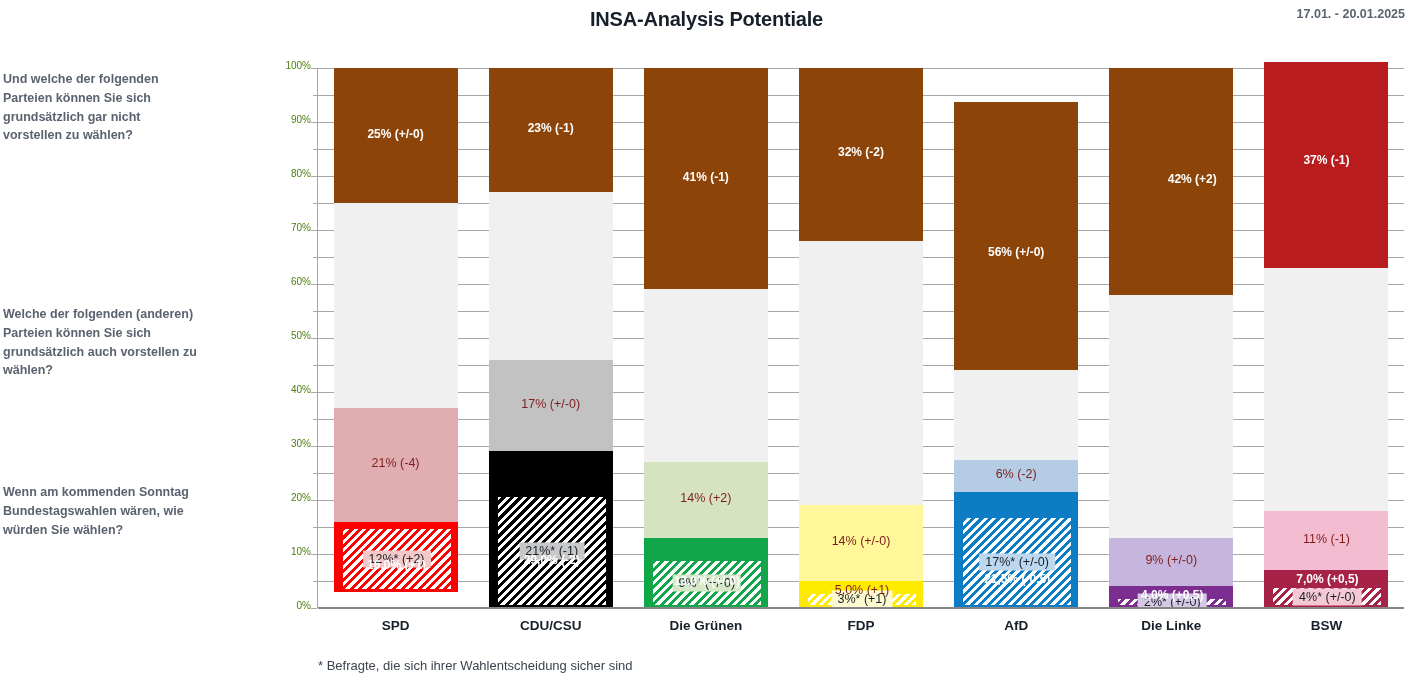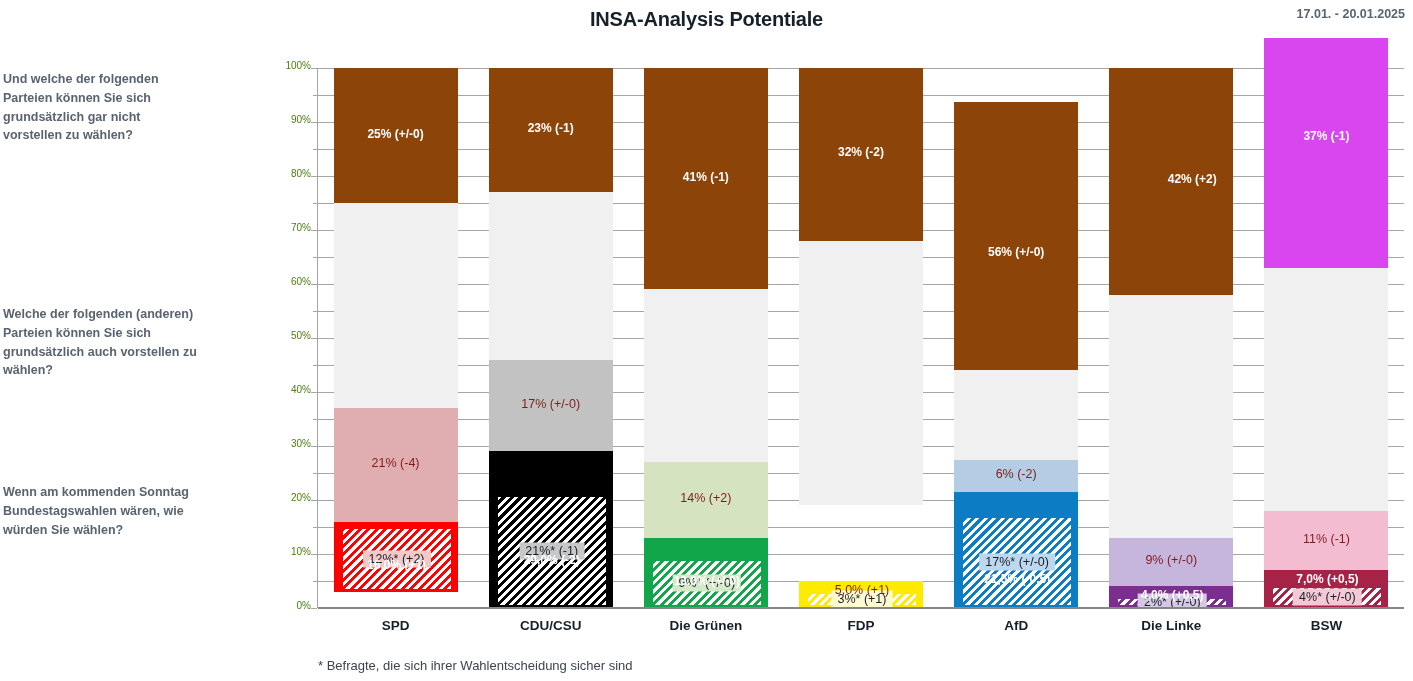--- a/index.html
+++ b/index.html
@@ -173,20 +173,23 @@
         <div class="seg-label lbl-white" style="top: 101.7px;">41% (-1)</div>
       </div>
     </div>
     <div class="bar-group" style="left: 481px;">
       <div class="seg" style="bottom: 0px; height: 27px; background: rgb(255, 235, 0); border-left: 1px solid rgb(255, 235, 0);">
         <div class="sub" style="bottom: 3px; height: 11.2px; background: repeating-linear-gradient(-45deg, rgb(255, 255, 255) 0px, rgb(255, 255, 255) 3px, rgb(255, 235, 0) 3px, rgb(255, 235, 0) 6px);">
           <div class="sub-label" style="top: 50%; background: rgb(255, 251, 208); white-space: nowrap;">3%* (+1)</div>
         </div>
         <div class="seg-label lbl-dark" style="bottom: 11px; z-index: 3;">5,0% (+1)</div>
       </div>
+      <div class="seg" style="bottom: 27px; height: 75.6px; background: rgb(255, 247, 154);">
+        <div class="seg-label lbl-dark" style="top: 28.8px;">14% (+/-0)</div>
+      </div>
       <div class="seg" style="bottom: 102.6px; height: 264.6px; background: rgb(240, 240, 240);"></div>
       <div class="seg" style="bottom: 367.2px; height: 172.8px; background: rgb(140, 68, 8);">
         <div class="seg-label lbl-white" style="top: 77.4px;">32% (-2)</div>
       </div>
     </div>
     <div class="bar-group" style="left: 636.143px;">
       <div class="seg" style="bottom: 0px; height: 116.1px; background: rgb(12, 124, 196); border-left: 1px solid rgb(12, 124, 196);">
         <div class="sub" style="bottom: 3px; height: 86.8px; background: repeating-linear-gradient(-45deg, rgb(255, 255, 255) 0px, rgb(255, 255, 255) 3px, rgb(12, 124, 196) 3px, rgb(12, 124, 196) 6px);">
           <div class="sub-label" style="top: 50%; background: rgb(189, 215, 238);">17%* (+/-0)</div>
         </div>
@@ -219,21 +222,21 @@
       <div class="seg" style="bottom: 0px; height: 37.8px; background: rgb(166, 35, 71); border-left: 1px solid rgb(166, 35, 71);">
         <div class="sub" style="bottom: 3px; height: 16.6px; background: repeating-linear-gradient(-45deg, rgb(255, 255, 255) 0px, rgb(255, 255, 255) 3px, rgb(166, 35, 71) 3px, rgb(166, 35, 71) 6px);">
           <div class="sub-label" style="top: 50%; background: rgb(245, 200, 213); white-space: nowrap;">4%* (+/-0)</div>
         </div>
         <div class="seg-label lbl-white" style="bottom: 21.8px; z-index: 3;">7,0% (+0,5)</div>
       </div>
       <div class="seg" style="bottom: 37.8px; height: 59.4px; background: rgb(244, 188, 208);">
         <div class="seg-label lbl-dark" style="top: 20.7px;">11% (-1)</div>
       </div>
       <div class="seg" style="bottom: 97.2px; height: 243px; background: rgb(240, 240, 240);"></div>
-      <div class="seg" style="bottom: 340.2px; height: 230px; background: #d946ef;">
+      <div class="seg" style="bottom: 340.2px; height: 206px; background: #b91c1c;">
         <div class="seg-label lbl-white" style="top: 90.9px;">37% (-1)</div>
       </div>
     </div>
   </div>
 <div id="axis-baseline"></div>
 
 <div id="footnote">* Befragte, die sich ihrer Wahlentscheidung sicher sind</div>
 
 <div class="tickmark" style="top: 68px;"></div>
 <div class="tickmark" style="top: 95px; left: 313px; width: 4px;"></div>

